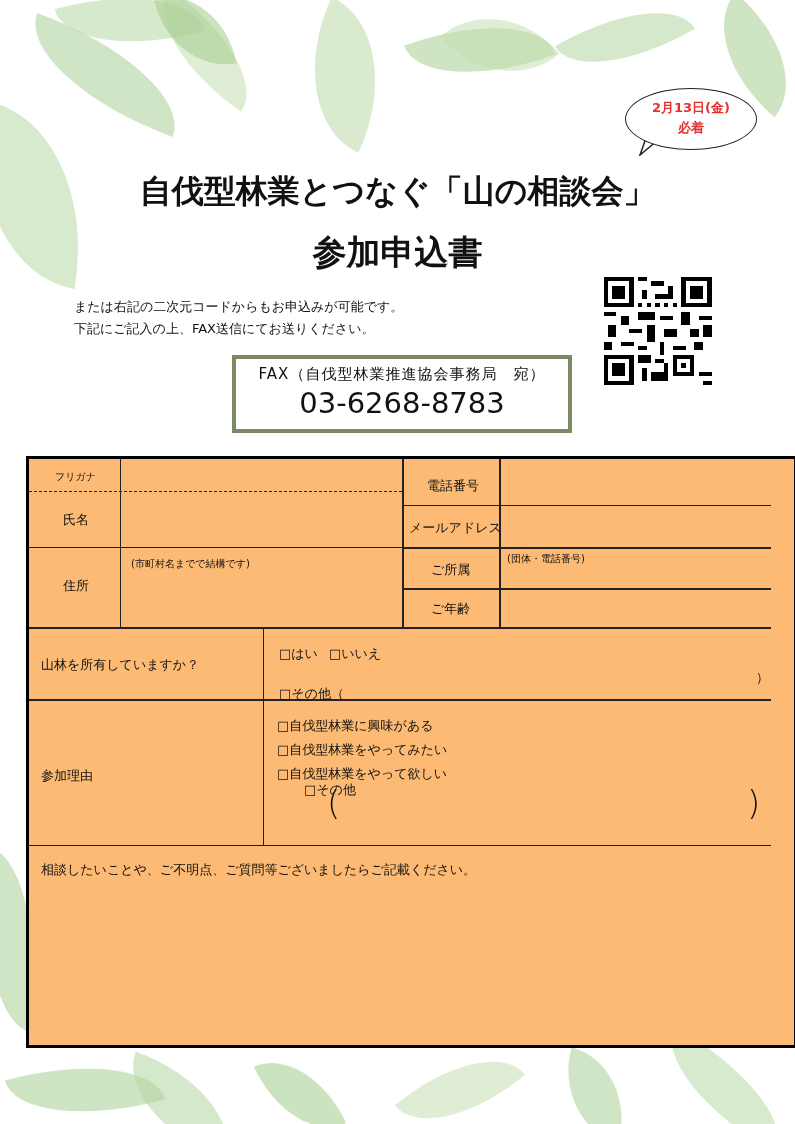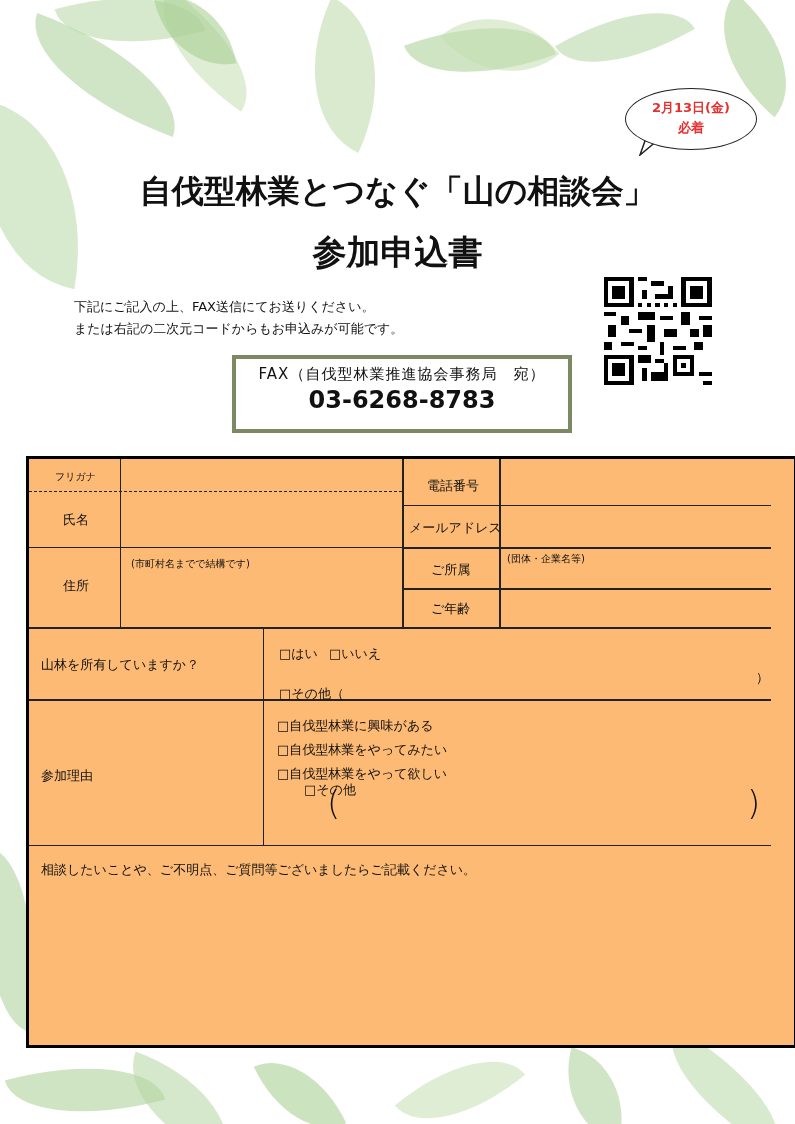--- a/index.html
+++ b/index.html
@@ -10,21 +10,21 @@
             border-radius:50%; background:#fff; text-align:center; z-index:3; }
   .bubble-tail { position:absolute; left:638px; top:138px; width:22px; height:18px; z-index:2; }
   .bubble .l1 { color:#e53030; font-weight:bold; font-size:13px; margin-top:10px; }
   .bubble .l2 { color:#e53030; font-weight:bold; font-size:13px; margin-top:2px; }
   .title1 { position:absolute; top:170px; left:0; width:795px; text-align:center; font-size:32px; font-weight:bold; letter-spacing:0px; z-index:3; }
   .title2 { position:absolute; top:230px; left:0; width:795px; text-align:center; font-size:34px; font-weight:bold; z-index:3; }
   .intro { position:absolute; left:74px; top:296px; font-size:13px; line-height:22px; z-index:3; }
   .qr { position:absolute; left:602px; top:277px; width:111px; height:108px; z-index:3; background:#fff; }
   .faxbox { position:absolute; left:232px; top:355px; width:332px; height:70px; border:4px solid #7b8a62; background:#fff; text-align:center; z-index:3; }
   .faxbox .l1 { font-size:15px; margin-top:6px; letter-spacing:1px; }
-  .faxbox .l2 { font-size:24px; font-weight:bold; margin-top:2px; }
+  .faxbox .l2 { font-size:29px; font-weight:normal; margin-top:2px; }
   .form { position:absolute; left:26px; top:456px; width:742px; height:586px; border:3px solid #000; background:#fdba74; z-index:3;padding-left:23px; }
   .cell { position:absolute; box-sizing:border-box; font-size:13px; }
   .hl { position:absolute; height:0; border-top:1.5px solid #222; }
   .vl { position:absolute; width:0; border-left:1.5px solid #222; }
   .lbl { position:absolute; font-size:13px; }
   .small { font-size:10px; }
   .opt { position:absolute; font-size:13px; }
   .paren { position:absolute; font-size:34px; font-weight:300; }
 </style>
 </head>
@@ -54,22 +54,22 @@
 </svg>
 <div class="bubble">
   <div class="l1">2月13日(金)</div>
   <div class="l2">必着</div>
 </div>
 
 <div class="title1">自伐型林業とつなぐ「山の相談会」</div>
 <div class="title2">参加申込書</div>
 
 <div class="intro">
+  <div>または右記の二次元コードからもお申込みが可能です。</div>
   <div>下記にご記入の上、FAX送信にてお送りください。</div>
-  <div>または右記の二次元コードからもお申込みが可能です。</div>
 </div>
 
 <svg class="qr" viewBox="0 0 25 25" shape-rendering="crispEdges">
   <rect width="25" height="25" fill="#fff"></rect>
   <g fill="#000">
     <rect x="0" y="0" width="7" height="7"></rect>
       <rect x="1" y="1" width="5" height="5" fill="#fff"></rect>
       <rect x="2" y="2" width="3" height="3"></rect>
     <rect x="18" y="0" width="7" height="7"></rect>
       <rect x="19" y="1" width="5" height="5" fill="#fff"></rect>
@@ -145,21 +145,21 @@
   <div class="lbl" style="left:34px;top:118px;">住所</div>
   <div class="lbl small" style="left:102px;top:98px;">(市町村名までで結構です)</div>
 
   <div class="cell" style="left:93px;top:2px;width:278px;height:29px;"></div>
   <div class="cell" style="left:93px;top:34px;width:278px;height:53px;"></div>
   <div class="cell" style="left:93px;top:112px;width:278px;height:55px;"></div>
 
   <div class="lbl" style="left:398px;top:18px;">電話番号</div>
   <div class="lbl" style="left:380px;top:60px;">メールアドレス</div>
   <div class="lbl" style="left:402px;top:102px;">ご所属</div>
-  <div class="lbl small" style="left:478px;top:93px;">(団体・企業名等)</div>
+  <div class="lbl small" style="left:478px;top:93px;">(団体・電話番号)</div>
   <div class="lbl" style="left:402px;top:141px;">ご年齢</div>
 
   <div class="cell" style="left:472px;top:2px;width:268px;height:43px;"></div>
   <div class="cell" style="left:472px;top:48px;width:268px;height:39px;"></div>
   <div class="cell" style="left:472px;top:106px;width:268px;height:22px;"></div>
   <div class="cell" style="left:472px;top:131px;width:268px;height:36px;"></div>
 
   <div class="lbl" style="left:12px;top:197px;">山林を所有していますか？</div>
   <div class="opt" style="left:250px;top:186px;">□はい</div>
   <div class="opt" style="left:300px;top:186px;">□いいえ</div>

